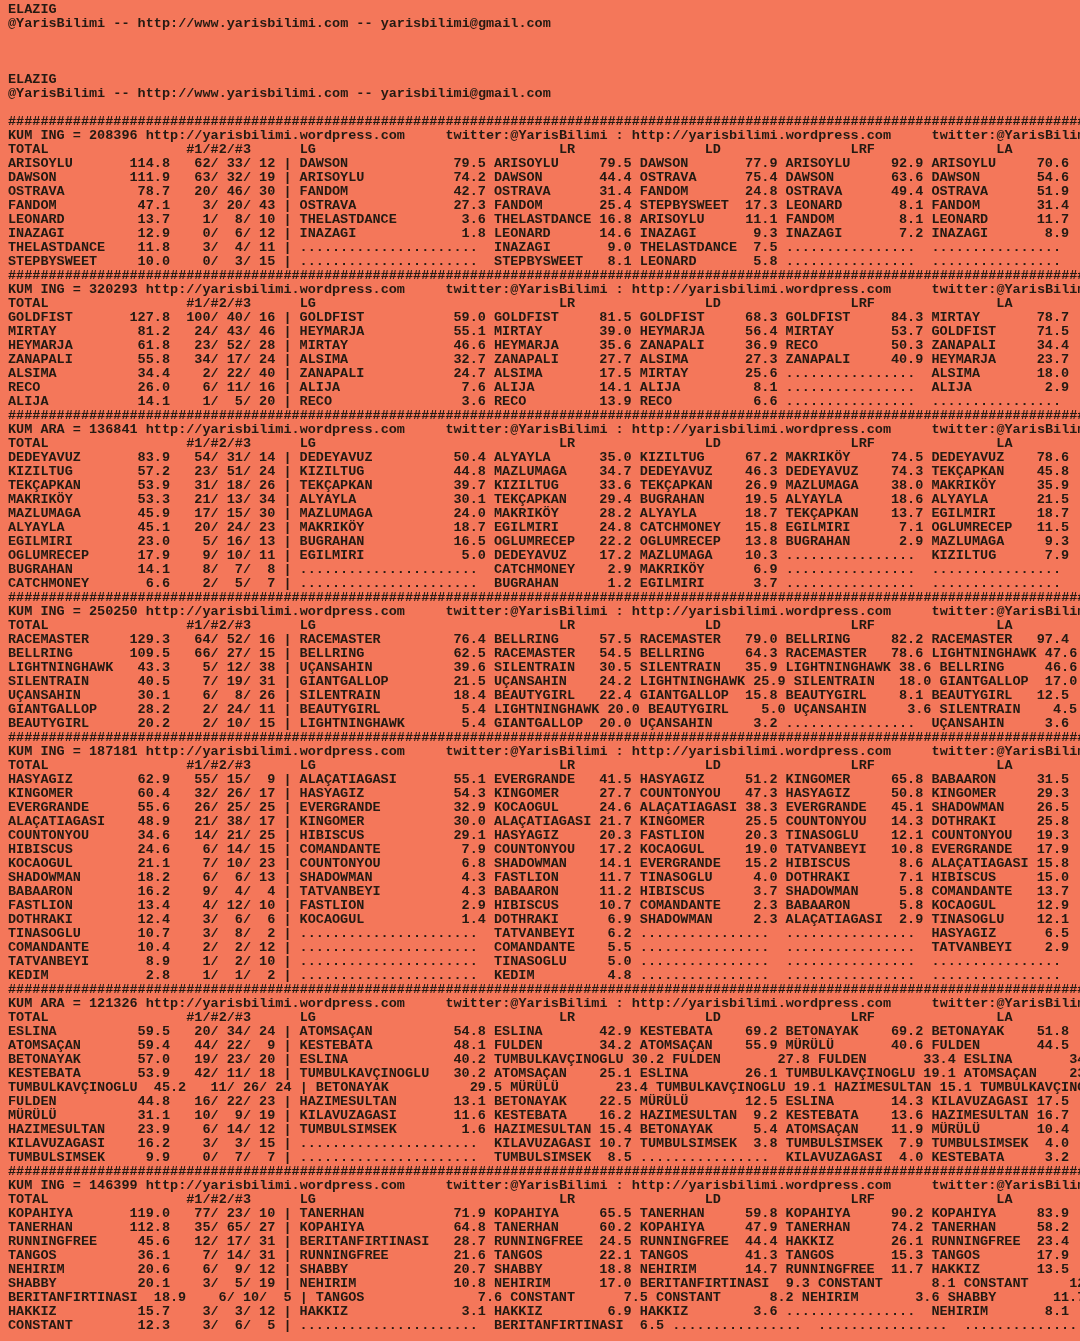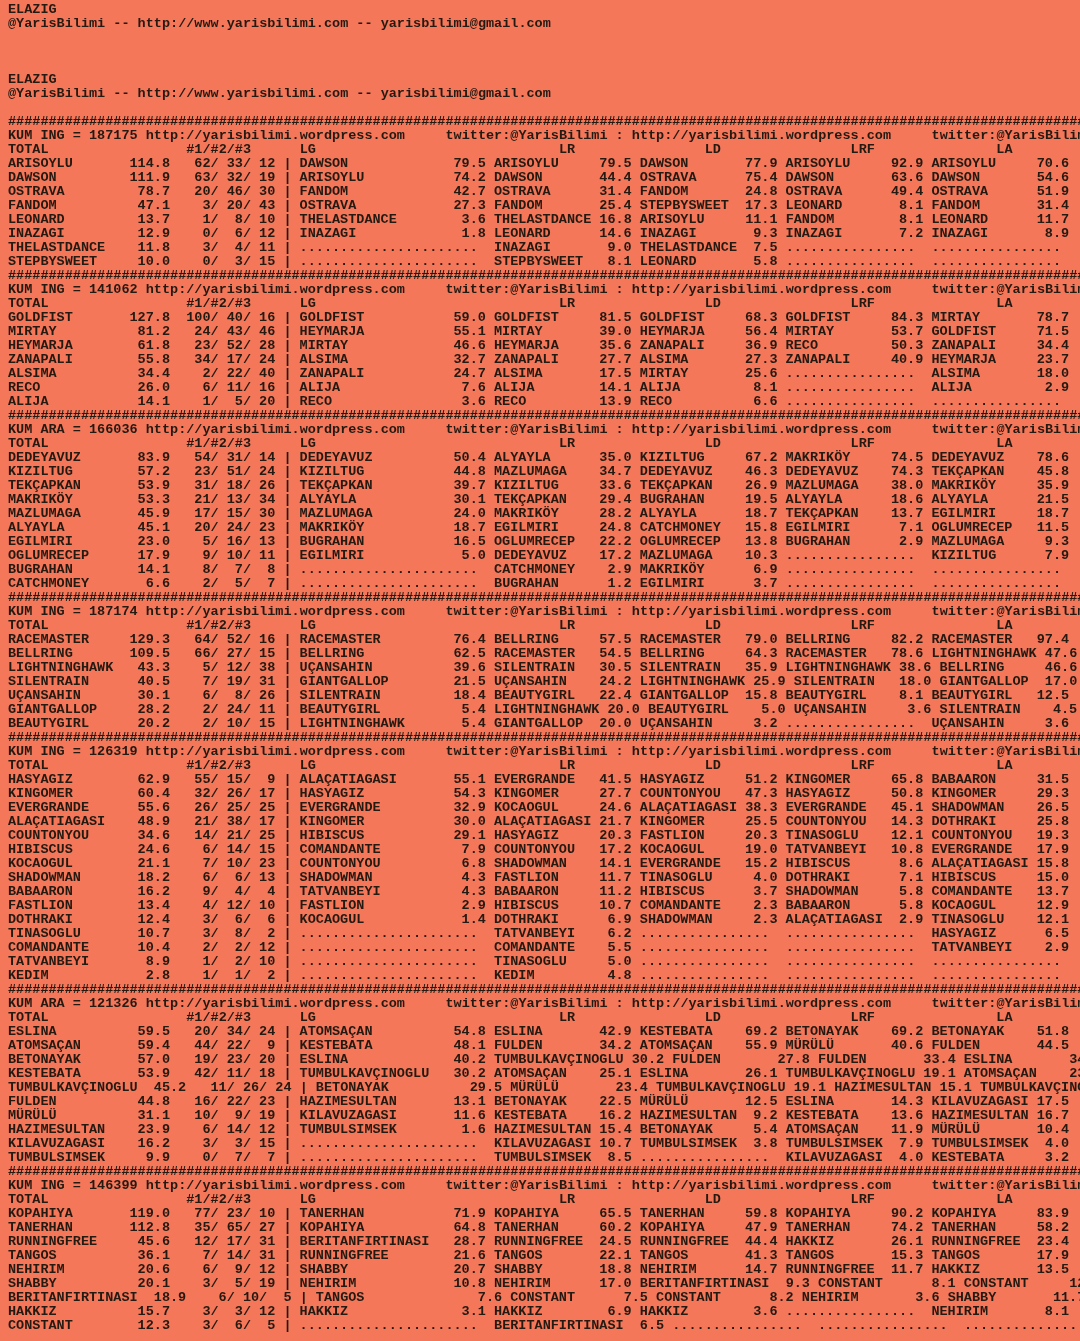--- a/index.html
+++ b/index.html
@@ -32,65 +32,65 @@
 <div class="line">@YarisBilimi -- http://www.yarisbilimi.com -- yarisbilimi@gmail.com</div>
 <div class="line blank"></div>
 <div class="line blank"></div>
 <div class="line blank"></div>
 <div class="line">ELAZIG</div>
 <div class="line">@YarisBilimi -- http://www.yarisbilimi.com -- yarisbilimi@gmail.com</div>
 <div class="line blank"></div>
 
 <div>
     <div class="line">#####################################################################################################################################</div>
-    <div class="line"><span>KUM ING = 187175</span><span> http://yarisbilimi.wordpress.com</span><span>     twitter:@YarisBilimi : </span><span>http://yarisbilimi.wordpress.com</span><span>     twitter:@YarisBilimi</span></div>
+    <div class="line"><span>KUM ING = 208396</span><span> http://yarisbilimi.wordpress.com</span><span>     twitter:@YarisBilimi : </span><span>http://yarisbilimi.wordpress.com</span><span>     twitter:@YarisBilimi</span></div>
     <div class="line">TOTAL                 #1/#2/#3      LG                              LR                LD                LRF               LA</div>
     <div class="line row"><span class="c-name">ARISOYLU</span><span class="c-total">114.8</span><span class="c-rec"> 62/ 33/ 12</span><span class="c-sep">|</span><span class="pair wide"><span class="pn">DAWSON</span><span class="pv">79.5</span></span><span class="pair"><span class="pn">ARISOYLU</span><span class="pv">79.5</span></span><span class="pair"><span class="pn">DAWSON</span><span class="pv">77.9</span></span><span class="pair"><span class="pn">ARISOYLU</span><span class="pv">92.9</span></span><span class="pair"><span class="pn">ARISOYLU</span><span class="pv">70.6</span></span></div>
     <div class="line row"><span class="c-name">DAWSON</span><span class="c-total">111.9</span><span class="c-rec"> 63/ 32/ 19</span><span class="c-sep">|</span><span class="pair wide"><span class="pn">ARISOYLU</span><span class="pv">74.2</span></span><span class="pair"><span class="pn">DAWSON</span><span class="pv">44.4</span></span><span class="pair"><span class="pn">OSTRAVA</span><span class="pv">75.4</span></span><span class="pair"><span class="pn">DAWSON</span><span class="pv">63.6</span></span><span class="pair"><span class="pn">DAWSON</span><span class="pv">54.6</span></span></div>
     <div class="line row"><span class="c-name">OSTRAVA</span><span class="c-total">78.7</span><span class="c-rec"> 20/ 46/ 30</span><span class="c-sep">|</span><span class="pair wide"><span class="pn">FANDOM</span><span class="pv">42.7</span></span><span class="pair"><span class="pn">OSTRAVA</span><span class="pv">31.4</span></span><span class="pair"><span class="pn">FANDOM</span><span class="pv">24.8</span></span><span class="pair"><span class="pn">OSTRAVA</span><span class="pv">49.4</span></span><span class="pair"><span class="pn">OSTRAVA</span><span class="pv">51.9</span></span></div>
     <div class="line row"><span class="c-name">FANDOM</span><span class="c-total">47.1</span><span class="c-rec">  3/ 20/ 43</span><span class="c-sep">|</span><span class="pair wide"><span class="pn">OSTRAVA</span><span class="pv">27.3</span></span><span class="pair"><span class="pn">FANDOM</span><span class="pv">25.4</span></span><span class="pair"><span class="pn">STEPBYSWEET</span><span class="pv">17.3</span></span><span class="pair"><span class="pn">LEONARD</span><span class="pv">8.1</span></span><span class="pair"><span class="pn">FANDOM</span><span class="pv">31.4</span></span></div>
     <div class="line row"><span class="c-name">LEONARD</span><span class="c-total">13.7</span><span class="c-rec">  1/  8/ 10</span><span class="c-sep">|</span><span class="pair wide"><span class="pn">THELASTDANCE</span><span class="pv">3.6</span></span><span class="pair"><span class="pn">THELASTDANCE</span><span class="pv">16.8</span></span><span class="pair"><span class="pn">ARISOYLU</span><span class="pv">11.1</span></span><span class="pair"><span class="pn">FANDOM</span><span class="pv">8.1</span></span><span class="pair"><span class="pn">LEONARD</span><span class="pv">11.7</span></span></div>
     <div class="line row"><span class="c-name">INAZAGI</span><span class="c-total">12.9</span><span class="c-rec">  0/  6/ 12</span><span class="c-sep">|</span><span class="pair wide"><span class="pn">INAZAGI</span><span class="pv">1.8</span></span><span class="pair"><span class="pn">LEONARD</span><span class="pv">14.6</span></span><span class="pair"><span class="pn">INAZAGI</span><span class="pv">9.3</span></span><span class="pair"><span class="pn">INAZAGI</span><span class="pv">7.2</span></span><span class="pair"><span class="pn">INAZAGI</span><span class="pv">8.9</span></span></div>
     <div class="line row"><span class="c-name">THELASTDANCE</span><span class="c-total">11.8</span><span class="c-rec">  3/  4/ 11</span><span class="c-sep">|</span><span class="pair wide"><span class="pdots">......................</span></span><span class="pair"><span class="pn">INAZAGI</span><span class="pv">9.0</span></span><span class="pair"><span class="pn">THELASTDANCE</span><span class="pv">7.5</span></span><span class="pair"><span class="pdots">................</span></span><span class="pair"><span class="pdots">................</span></span></div>
     <div class="line row"><span class="c-name">STEPBYSWEET</span><span class="c-total">10.0</span><span class="c-rec">  0/  3/ 15</span><span class="c-sep">|</span><span class="pair wide"><span class="pdots">......................</span></span><span class="pair"><span class="pn">STEPBYSWEET</span><span class="pv">8.1</span></span><span class="pair"><span class="pn">LEONARD</span><span class="pv">5.8</span></span><span class="pair"><span class="pdots">................</span></span><span class="pair"><span class="pdots">................</span></span></div>
     <div class="line">#####################################################################################################################################</div>
-    <div class="line"><span>KUM ING = 141062</span><span> http://yarisbilimi.wordpress.com</span><span>     twitter:@YarisBilimi : </span><span>http://yarisbilimi.wordpress.com</span><span>     twitter:@YarisBilimi</span></div>
+    <div class="line"><span>KUM ING = 320293</span><span> http://yarisbilimi.wordpress.com</span><span>     twitter:@YarisBilimi : </span><span>http://yarisbilimi.wordpress.com</span><span>     twitter:@YarisBilimi</span></div>
     <div class="line">TOTAL                 #1/#2/#3      LG                              LR                LD                LRF               LA</div>
     <div class="line row"><span class="c-name">GOLDFIST</span><span class="c-total">127.8</span><span class="c-rec">100/ 40/ 16</span><span class="c-sep">|</span><span class="pair wide"><span class="pn">GOLDFIST</span><span class="pv">59.0</span></span><span class="pair"><span class="pn">GOLDFIST</span><span class="pv">81.5</span></span><span class="pair"><span class="pn">GOLDFIST</span><span class="pv">68.3</span></span><span class="pair"><span class="pn">GOLDFIST</span><span class="pv">84.3</span></span><span class="pair"><span class="pn">MIRTAY</span><span class="pv">78.7</span></span></div>
     <div class="line row"><span class="c-name">MIRTAY</span><span class="c-total">81.2</span><span class="c-rec"> 24/ 43/ 46</span><span class="c-sep">|</span><span class="pair wide"><span class="pn">HEYMARJA</span><span class="pv">55.1</span></span><span class="pair"><span class="pn">MIRTAY</span><span class="pv">39.0</span></span><span class="pair"><span class="pn">HEYMARJA</span><span class="pv">56.4</span></span><span class="pair"><span class="pn">MIRTAY</span><span class="pv">53.7</span></span><span class="pair"><span class="pn">GOLDFIST</span><span class="pv">71.5</span></span></div>
     <div class="line row"><span class="c-name">HEYMARJA</span><span class="c-total">61.8</span><span class="c-rec"> 23/ 52/ 28</span><span class="c-sep">|</span><span class="pair wide"><span class="pn">MIRTAY</span><span class="pv">46.6</span></span><span class="pair"><span class="pn">HEYMARJA</span><span class="pv">35.6</span></span><span class="pair"><span class="pn">ZANAPALI</span><span class="pv">36.9</span></span><span class="pair"><span class="pn">RECO</span><span class="pv">50.3</span></span><span class="pair"><span class="pn">ZANAPALI</span><span class="pv">34.4</span></span></div>
     <div class="line row"><span class="c-name">ZANAPALI</span><span class="c-total">55.8</span><span class="c-rec"> 34/ 17/ 24</span><span class="c-sep">|</span><span class="pair wide"><span class="pn">ALSIMA</span><span class="pv">32.7</span></span><span class="pair"><span class="pn">ZANAPALI</span><span class="pv">27.7</span></span><span class="pair"><span class="pn">ALSIMA</span><span class="pv">27.3</span></span><span class="pair"><span class="pn">ZANAPALI</span><span class="pv">40.9</span></span><span class="pair"><span class="pn">HEYMARJA</span><span class="pv">23.7</span></span></div>
     <div class="line row"><span class="c-name">ALSIMA</span><span class="c-total">34.4</span><span class="c-rec">  2/ 22/ 40</span><span class="c-sep">|</span><span class="pair wide"><span class="pn">ZANAPALI</span><span class="pv">24.7</span></span><span class="pair"><span class="pn">ALSIMA</span><span class="pv">17.5</span></span><span class="pair"><span class="pn">MIRTAY</span><span class="pv">25.6</span></span><span class="pair"><span class="pdots">................</span></span><span class="pair"><span class="pn">ALSIMA</span><span class="pv">18.0</span></span></div>
     <div class="line row"><span class="c-name">RECO</span><span class="c-total">26.0</span><span class="c-rec">  6/ 11/ 16</span><span class="c-sep">|</span><span class="pair wide"><span class="pn">ALIJA</span><span class="pv">7.6</span></span><span class="pair"><span class="pn">ALIJA</span><span class="pv">14.1</span></span><span class="pair"><span class="pn">ALIJA</span><span class="pv">8.1</span></span><span class="pair"><span class="pdots">................</span></span><span class="pair"><span class="pn">ALIJA</span><span class="pv">2.9</span></span></div>
     <div class="line row"><span class="c-name">ALIJA</span><span class="c-total">14.1</span><span class="c-rec">  1/  5/ 20</span><span class="c-sep">|</span><span class="pair wide"><span class="pn">RECO</span><span class="pv">3.6</span></span><span class="pair"><span class="pn">RECO</span><span class="pv">13.9</span></span><span class="pair"><span class="pn">RECO</span><span class="pv">6.6</span></span><span class="pair"><span class="pdots">................</span></span><span class="pair"><span class="pdots">................</span></span></div>
     <div class="line">#####################################################################################################################################</div>
-    <div class="line"><span>KUM ARA = 166036</span><span> http://yarisbilimi.wordpress.com</span><span>     twitter:@YarisBilimi : </span><span>http://yarisbilimi.wordpress.com</span><span>     twitter:@YarisBilimi</span></div>
+    <div class="line"><span>KUM ARA = 136841</span><span> http://yarisbilimi.wordpress.com</span><span>     twitter:@YarisBilimi : </span><span>http://yarisbilimi.wordpress.com</span><span>     twitter:@YarisBilimi</span></div>
     <div class="line">TOTAL                 #1/#2/#3      LG                              LR                LD                LRF               LA</div>
     <div class="line row"><span class="c-name">DEDEYAVUZ</span><span class="c-total">83.9</span><span class="c-rec"> 54/ 31/ 14</span><span class="c-sep">|</span><span class="pair wide"><span class="pn">DEDEYAVUZ</span><span class="pv">50.4</span></span><span class="pair"><span class="pn">ALYAYLA</span><span class="pv">35.0</span></span><span class="pair"><span class="pn">KIZILTUG</span><span class="pv">67.2</span></span><span class="pair"><span class="pn">MAKRIKÖY</span><span class="pv">74.5</span></span><span class="pair"><span class="pn">DEDEYAVUZ</span><span class="pv">78.6</span></span></div>
     <div class="line row"><span class="c-name">KIZILTUG</span><span class="c-total">57.2</span><span class="c-rec"> 23/ 51/ 24</span><span class="c-sep">|</span><span class="pair wide"><span class="pn">KIZILTUG</span><span class="pv">44.8</span></span><span class="pair"><span class="pn">MAZLUMAGA</span><span class="pv">34.7</span></span><span class="pair"><span class="pn">DEDEYAVUZ</span><span class="pv">46.3</span></span><span class="pair"><span class="pn">DEDEYAVUZ</span><span class="pv">74.3</span></span><span class="pair"><span class="pn">TEKÇAPKAN</span><span class="pv">45.8</span></span></div>
     <div class="line row"><span class="c-name">TEKÇAPKAN</span><span class="c-total">53.9</span><span class="c-rec"> 31/ 18/ 26</span><span class="c-sep">|</span><span class="pair wide"><span class="pn">TEKÇAPKAN</span><span class="pv">39.7</span></span><span class="pair"><span class="pn">KIZILTUG</span><span class="pv">33.6</span></span><span class="pair"><span class="pn">TEKÇAPKAN</span><span class="pv">26.9</span></span><span class="pair"><span class="pn">MAZLUMAGA</span><span class="pv">38.0</span></span><span class="pair"><span class="pn">MAKRIKÖY</span><span class="pv">35.9</span></span></div>
     <div class="line row"><span class="c-name">MAKRIKÖY</span><span class="c-total">53.3</span><span class="c-rec"> 21/ 13/ 34</span><span class="c-sep">|</span><span class="pair wide"><span class="pn">ALYAYLA</span><span class="pv">30.1</span></span><span class="pair"><span class="pn">TEKÇAPKAN</span><span class="pv">29.4</span></span><span class="pair"><span class="pn">BUGRAHAN</span><span class="pv">19.5</span></span><span class="pair"><span class="pn">ALYAYLA</span><span class="pv">18.6</span></span><span class="pair"><span class="pn">ALYAYLA</span><span class="pv">21.5</span></span></div>
     <div class="line row"><span class="c-name">MAZLUMAGA</span><span class="c-total">45.9</span><span class="c-rec"> 17/ 15/ 30</span><span class="c-sep">|</span><span class="pair wide"><span class="pn">MAZLUMAGA</span><span class="pv">24.0</span></span><span class="pair"><span class="pn">MAKRIKÖY</span><span class="pv">28.2</span></span><span class="pair"><span class="pn">ALYAYLA</span><span class="pv">18.7</span></span><span class="pair"><span class="pn">TEKÇAPKAN</span><span class="pv">13.7</span></span><span class="pair"><span class="pn">EGILMIRI</span><span class="pv">18.7</span></span></div>
     <div class="line row"><span class="c-name">ALYAYLA</span><span class="c-total">45.1</span><span class="c-rec"> 20/ 24/ 23</span><span class="c-sep">|</span><span class="pair wide"><span class="pn">MAKRIKÖY</span><span class="pv">18.7</span></span><span class="pair"><span class="pn">EGILMIRI</span><span class="pv">24.8</span></span><span class="pair"><span class="pn">CATCHMONEY</span><span class="pv">15.8</span></span><span class="pair"><span class="pn">EGILMIRI</span><span class="pv">7.1</span></span><span class="pair"><span class="pn">OGLUMRECEP</span><span class="pv">11.5</span></span></div>
     <div class="line row"><span class="c-name">EGILMIRI</span><span class="c-total">23.0</span><span class="c-rec">  5/ 16/ 13</span><span class="c-sep">|</span><span class="pair wide"><span class="pn">BUGRAHAN</span><span class="pv">16.5</span></span><span class="pair"><span class="pn">OGLUMRECEP</span><span class="pv">22.2</span></span><span class="pair"><span class="pn">OGLUMRECEP</span><span class="pv">13.8</span></span><span class="pair"><span class="pn">BUGRAHAN</span><span class="pv">2.9</span></span><span class="pair"><span class="pn">MAZLUMAGA</span><span class="pv">9.3</span></span></div>
     <div class="line row"><span class="c-name">OGLUMRECEP</span><span class="c-total">17.9</span><span class="c-rec">  9/ 10/ 11</span><span class="c-sep">|</span><span class="pair wide"><span class="pn">EGILMIRI</span><span class="pv">5.0</span></span><span class="pair"><span class="pn">DEDEYAVUZ</span><span class="pv">17.2</span></span><span class="pair"><span class="pn">MAZLUMAGA</span><span class="pv">10.3</span></span><span class="pair"><span class="pdots">................</span></span><span class="pair"><span class="pn">KIZILTUG</span><span class="pv">7.9</span></span></div>
     <div class="line row"><span class="c-name">BUGRAHAN</span><span class="c-total">14.1</span><span class="c-rec">  8/  7/  8</span><span class="c-sep">|</span><span class="pair wide"><span class="pdots">......................</span></span><span class="pair"><span class="pn">CATCHMONEY</span><span class="pv">2.9</span></span><span class="pair"><span class="pn">MAKRIKÖY</span><span class="pv">6.9</span></span><span class="pair"><span class="pdots">................</span></span><span class="pair"><span class="pdots">................</span></span></div>
     <div class="line row"><span class="c-name">CATCHMONEY</span><span class="c-total">6.6</span><span class="c-rec">  2/  5/  7</span><span class="c-sep">|</span><span class="pair wide"><span class="pdots">......................</span></span><span class="pair"><span class="pn">BUGRAHAN</span><span class="pv">1.2</span></span><span class="pair"><span class="pn">EGILMIRI</span><span class="pv">3.7</span></span><span class="pair"><span class="pdots">................</span></span><span class="pair"><span class="pdots">................</span></span></div>
     <div class="line">#####################################################################################################################################</div>
-    <div class="line"><span>KUM ING = 187174</span><span> http://yarisbilimi.wordpress.com</span><span>     twitter:@YarisBilimi : </span><span>http://yarisbilimi.wordpress.com</span><span>     twitter:@YarisBilimi</span></div>
+    <div class="line"><span>KUM ING = 250250</span><span> http://yarisbilimi.wordpress.com</span><span>     twitter:@YarisBilimi : </span><span>http://yarisbilimi.wordpress.com</span><span>     twitter:@YarisBilimi</span></div>
     <div class="line">TOTAL                 #1/#2/#3      LG                              LR                LD                LRF               LA</div>
     <div class="line row"><span class="c-name">RACEMASTER</span><span class="c-total">129.3</span><span class="c-rec"> 64/ 52/ 16</span><span class="c-sep">|</span><span class="pair wide"><span class="pn">RACEMASTER</span><span class="pv">76.4</span></span><span class="pair"><span class="pn">BELLRING</span><span class="pv">57.5</span></span><span class="pair"><span class="pn">RACEMASTER</span><span class="pv">79.0</span></span><span class="pair"><span class="pn">BELLRING</span><span class="pv">82.2</span></span><span class="pair"><span class="pn">RACEMASTER</span><span class="pv">97.4</span></span></div>
     <div class="line row"><span class="c-name">BELLRING</span><span class="c-total">109.5</span><span class="c-rec"> 66/ 27/ 15</span><span class="c-sep">|</span><span class="pair wide"><span class="pn">BELLRING</span><span class="pv">62.5</span></span><span class="pair"><span class="pn">RACEMASTER</span><span class="pv">54.5</span></span><span class="pair"><span class="pn">BELLRING</span><span class="pv">64.3</span></span><span class="pair"><span class="pn">RACEMASTER</span><span class="pv">78.6</span></span><span class="pair"><span class="pn">LIGHTNINGHAWK</span><span class="pv">47.6</span></span></div>
     <div class="line row"><span class="c-name">LIGHTNINGHAWK</span><span class="c-total">43.3</span><span class="c-rec">  5/ 12/ 38</span><span class="c-sep">|</span><span class="pair wide"><span class="pn">UÇANSAHIN</span><span class="pv">39.6</span></span><span class="pair"><span class="pn">SILENTRAIN</span><span class="pv">30.5</span></span><span class="pair"><span class="pn">SILENTRAIN</span><span class="pv">35.9</span></span><span class="pair"><span class="pn">LIGHTNINGHAWK</span><span class="pv">38.6</span></span><span class="pair"><span class="pn">BELLRING</span><span class="pv">46.6</span></span></div>
     <div class="line row"><span class="c-name">SILENTRAIN</span><span class="c-total">40.5</span><span class="c-rec">  7/ 19/ 31</span><span class="c-sep">|</span><span class="pair wide"><span class="pn">GIANTGALLOP</span><span class="pv">21.5</span></span><span class="pair"><span class="pn">UÇANSAHIN</span><span class="pv">24.2</span></span><span class="pair"><span class="pn">LIGHTNINGHAWK</span><span class="pv">25.9</span></span><span class="pair"><span class="pn">SILENTRAIN</span><span class="pv">18.0</span></span><span class="pair"><span class="pn">GIANTGALLOP</span><span class="pv">17.0</span></span></div>
     <div class="line row"><span class="c-name">UÇANSAHIN</span><span class="c-total">30.1</span><span class="c-rec">  6/  8/ 26</span><span class="c-sep">|</span><span class="pair wide"><span class="pn">SILENTRAIN</span><span class="pv">18.4</span></span><span class="pair"><span class="pn">BEAUTYGIRL</span><span class="pv">22.4</span></span><span class="pair"><span class="pn">GIANTGALLOP</span><span class="pv">15.8</span></span><span class="pair"><span class="pn">BEAUTYGIRL</span><span class="pv">8.1</span></span><span class="pair"><span class="pn">BEAUTYGIRL</span><span class="pv">12.5</span></span></div>
     <div class="line row"><span class="c-name">GIANTGALLOP</span><span class="c-total">28.2</span><span class="c-rec">  2/ 24/ 11</span><span class="c-sep">|</span><span class="pair wide"><span class="pn">BEAUTYGIRL</span><span class="pv">5.4</span></span><span class="pair"><span class="pn">LIGHTNINGHAWK</span><span class="pv">20.0</span></span><span class="pair"><span class="pn">BEAUTYGIRL</span><span class="pv">5.0</span></span><span class="pair"><span class="pn">UÇANSAHIN</span><span class="pv">3.6</span></span><span class="pair"><span class="pn">SILENTRAIN</span><span class="pv">4.5</span></span></div>
     <div class="line row"><span class="c-name">BEAUTYGIRL</span><span class="c-total">20.2</span><span class="c-rec">  2/ 10/ 15</span><span class="c-sep">|</span><span class="pair wide"><span class="pn">LIGHTNINGHAWK</span><span class="pv">5.4</span></span><span class="pair"><span class="pn">GIANTGALLOP</span><span class="pv">20.0</span></span><span class="pair"><span class="pn">UÇANSAHIN</span><span class="pv">3.2</span></span><span class="pair"><span class="pdots">................</span></span><span class="pair"><span class="pn">UÇANSAHIN</span><span class="pv">3.6</span></span></div>
     <div class="line">#####################################################################################################################################</div>
-    <div class="line"><span>KUM ING = 126319</span><span> http://yarisbilimi.wordpress.com</span><span>     twitter:@YarisBilimi : </span><span>http://yarisbilimi.wordpress.com</span><span>     twitter:@YarisBilimi</span></div>
+    <div class="line"><span>KUM ING = 187181</span><span> http://yarisbilimi.wordpress.com</span><span>     twitter:@YarisBilimi : </span><span>http://yarisbilimi.wordpress.com</span><span>     twitter:@YarisBilimi</span></div>
     <div class="line">TOTAL                 #1/#2/#3      LG                              LR                LD                LRF               LA</div>
     <div class="line row"><span class="c-name">HASYAGIZ</span><span class="c-total">62.9</span><span class="c-rec"> 55/ 15/  9</span><span class="c-sep">|</span><span class="pair wide"><span class="pn">ALAÇATIAGASI</span><span class="pv">55.1</span></span><span class="pair"><span class="pn">EVERGRANDE</span><span class="pv">41.5</span></span><span class="pair"><span class="pn">HASYAGIZ</span><span class="pv">51.2</span></span><span class="pair"><span class="pn">KINGOMER</span><span class="pv">65.8</span></span><span class="pair"><span class="pn">BABAARON</span><span class="pv">31.5</span></span></div>
     <div class="line row"><span class="c-name">KINGOMER</span><span class="c-total">60.4</span><span class="c-rec"> 32/ 26/ 17</span><span class="c-sep">|</span><span class="pair wide"><span class="pn">HASYAGIZ</span><span class="pv">54.3</span></span><span class="pair"><span class="pn">KINGOMER</span><span class="pv">27.7</span></span><span class="pair"><span class="pn">COUNTONYOU</span><span class="pv">47.3</span></span><span class="pair"><span class="pn">HASYAGIZ</span><span class="pv">50.8</span></span><span class="pair"><span class="pn">KINGOMER</span><span class="pv">29.3</span></span></div>
     <div class="line row"><span class="c-name">EVERGRANDE</span><span class="c-total">55.6</span><span class="c-rec"> 26/ 25/ 25</span><span class="c-sep">|</span><span class="pair wide"><span class="pn">EVERGRANDE</span><span class="pv">32.9</span></span><span class="pair"><span class="pn">KOCAOGUL</span><span class="pv">24.6</span></span><span class="pair"><span class="pn">ALAÇATIAGASI</span><span class="pv">38.3</span></span><span class="pair"><span class="pn">EVERGRANDE</span><span class="pv">45.1</span></span><span class="pair"><span class="pn">SHADOWMAN</span><span class="pv">26.5</span></span></div>
     <div class="line row"><span class="c-name">ALAÇATIAGASI</span><span class="c-total">48.9</span><span class="c-rec"> 21/ 38/ 17</span><span class="c-sep">|</span><span class="pair wide"><span class="pn">KINGOMER</span><span class="pv">30.0</span></span><span class="pair"><span class="pn">ALAÇATIAGASI</span><span class="pv">21.7</span></span><span class="pair"><span class="pn">KINGOMER</span><span class="pv">25.5</span></span><span class="pair"><span class="pn">COUNTONYOU</span><span class="pv">14.3</span></span><span class="pair"><span class="pn">DOTHRAKI</span><span class="pv">25.8</span></span></div>
     <div class="line row"><span class="c-name">COUNTONYOU</span><span class="c-total">34.6</span><span class="c-rec"> 14/ 21/ 25</span><span class="c-sep">|</span><span class="pair wide"><span class="pn">HIBISCUS</span><span class="pv">29.1</span></span><span class="pair"><span class="pn">HASYAGIZ</span><span class="pv">20.3</span></span><span class="pair"><span class="pn">FASTLION</span><span class="pv">20.3</span></span><span class="pair"><span class="pn">TINASOGLU</span><span class="pv">12.1</span></span><span class="pair"><span class="pn">COUNTONYOU</span><span class="pv">19.3</span></span></div>
     <div class="line row"><span class="c-name">HIBISCUS</span><span class="c-total">24.6</span><span class="c-rec">  6/ 14/ 15</span><span class="c-sep">|</span><span class="pair wide"><span class="pn">COMANDANTE</span><span class="pv">7.9</span></span><span class="pair"><span class="pn">COUNTONYOU</span><span class="pv">17.2</span></span><span class="pair"><span class="pn">KOCAOGUL</span><span class="pv">19.0</span></span><span class="pair"><span class="pn">TATVANBEYI</span><span class="pv">10.8</span></span><span class="pair"><span class="pn">EVERGRANDE</span><span class="pv">17.9</span></span></div>
     <div class="line row"><span class="c-name">KOCAOGUL</span><span class="c-total">21.1</span><span class="c-rec">  7/ 10/ 23</span><span class="c-sep">|</span><span class="pair wide"><span class="pn">COUNTONYOU</span><span class="pv">6.8</span></span><span class="pair"><span class="pn">SHADOWMAN</span><span class="pv">14.1</span></span><span class="pair"><span class="pn">EVERGRANDE</span><span class="pv">15.2</span></span><span class="pair"><span class="pn">HIBISCUS</span><span class="pv">8.6</span></span><span class="pair"><span class="pn">ALAÇATIAGASI</span><span class="pv">15.8</span></span></div>
     <div class="line row"><span class="c-name">SHADOWMAN</span><span class="c-total">18.2</span><span class="c-rec">  6/  6/ 13</span><span class="c-sep">|</span><span class="pair wide"><span class="pn">SHADOWMAN</span><span class="pv">4.3</span></span><span class="pair"><span class="pn">FASTLION</span><span class="pv">11.7</span></span><span class="pair"><span class="pn">TINASOGLU</span><span class="pv">4.0</span></span><span class="pair"><span class="pn">DOTHRAKI</span><span class="pv">7.1</span></span><span class="pair"><span class="pn">HIBISCUS</span><span class="pv">15.0</span></span></div>
     <div class="line row"><span class="c-name">BABAARON</span><span class="c-total">16.2</span><span class="c-rec">  9/  4/  4</span><span class="c-sep">|</span><span class="pair wide"><span class="pn">TATVANBEYI</span><span class="pv">4.3</span></span><span class="pair"><span class="pn">BABAARON</span><span class="pv">11.2</span></span><span class="pair"><span class="pn">HIBISCUS</span><span class="pv">3.7</span></span><span class="pair"><span class="pn">SHADOWMAN</span><span class="pv">5.8</span></span><span class="pair"><span class="pn">COMANDANTE</span><span class="pv">13.7</span></span></div>

